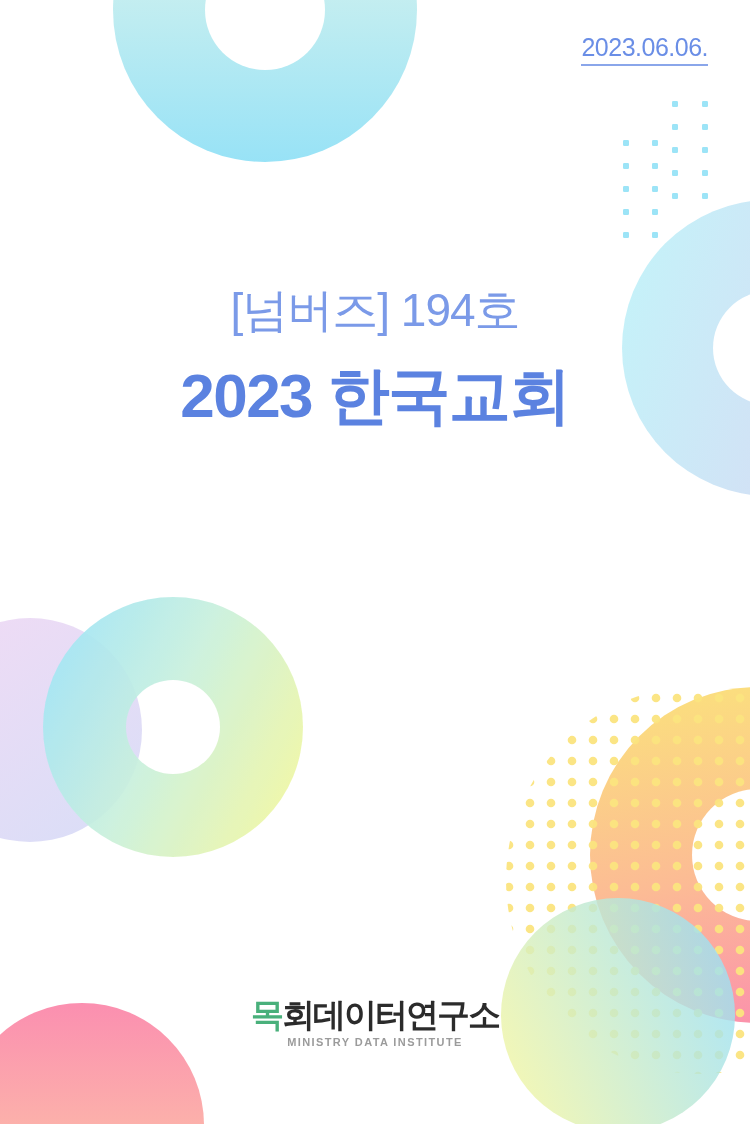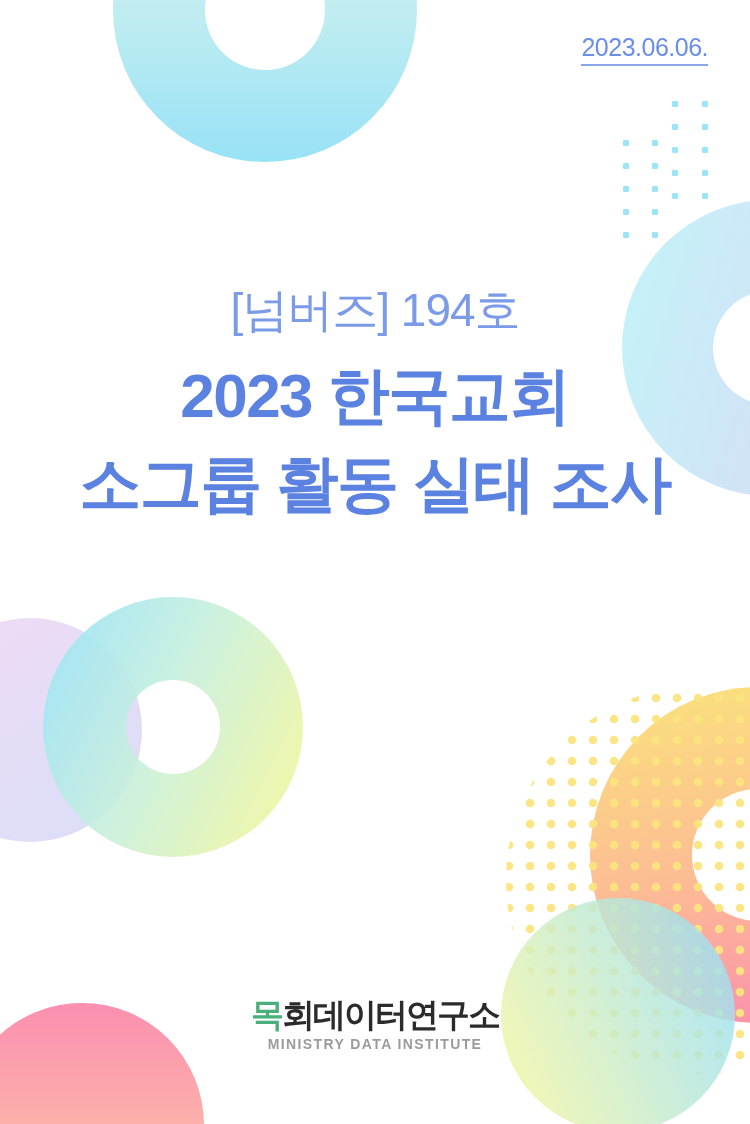--- a/index.html
+++ b/index.html
@@ -88,21 +88,21 @@
     font-size: 33px;
     font-weight: 700;
     letter-spacing: -2px;
     line-height: 1.05;
     color: #2b2b2b;
     white-space: nowrap;
   }
   .logo-word .mok { color: #49b07b; }
   .logo-sub {
     margin-top: 3px;
-    font-size: 14px;
+    font-size: 11px;
     font-weight: 700;
     letter-spacing: 1.4px;
     color: #9b9b9b;
   }
 </style>
 </head>
 <body>
 
 <div class="poster">
 
@@ -235,21 +235,20 @@
   <div class="content">
 
     <div class="date-wrap">
       <span class="date-text">2023.06.06.</span>
     </div>
 
     <div class="issue-line">[넘버즈] 194호</div>
 
     <div class="title-block">
       <span class="title-line">2023 한국교회</span>
-      <span class="title-line">소그룹 활동 실태 조사</span>
     </div>
 
     <div class="logo-block">
       <div class="logo-word"><span class="mok">목</span><span>회데이터연구소</span></div>
       <div class="logo-sub">MINISTRY DATA INSTITUTE</div>
     </div>
 
   </div>
 </div>
 

